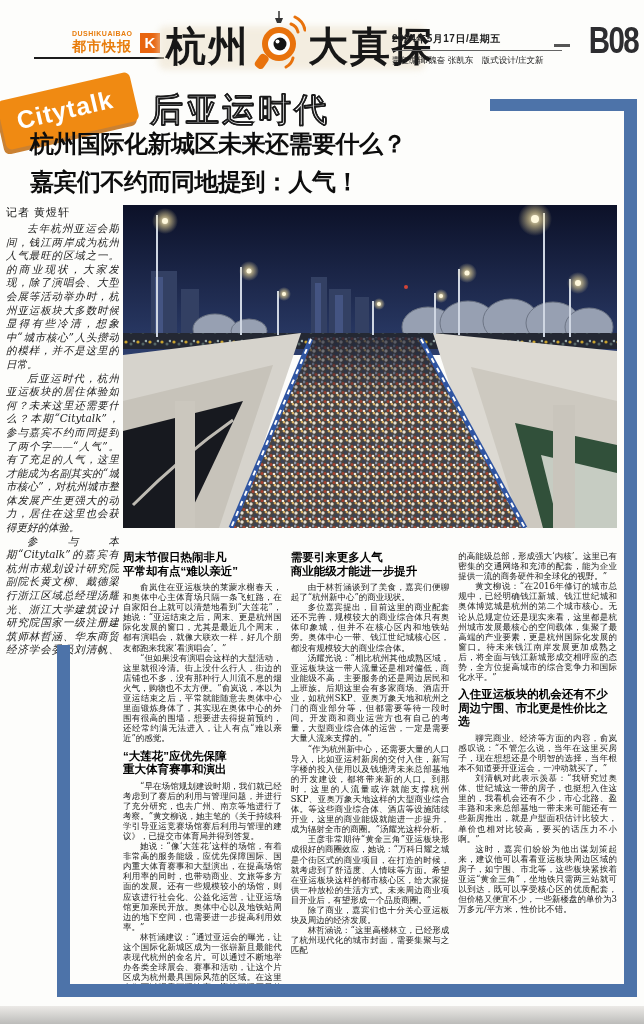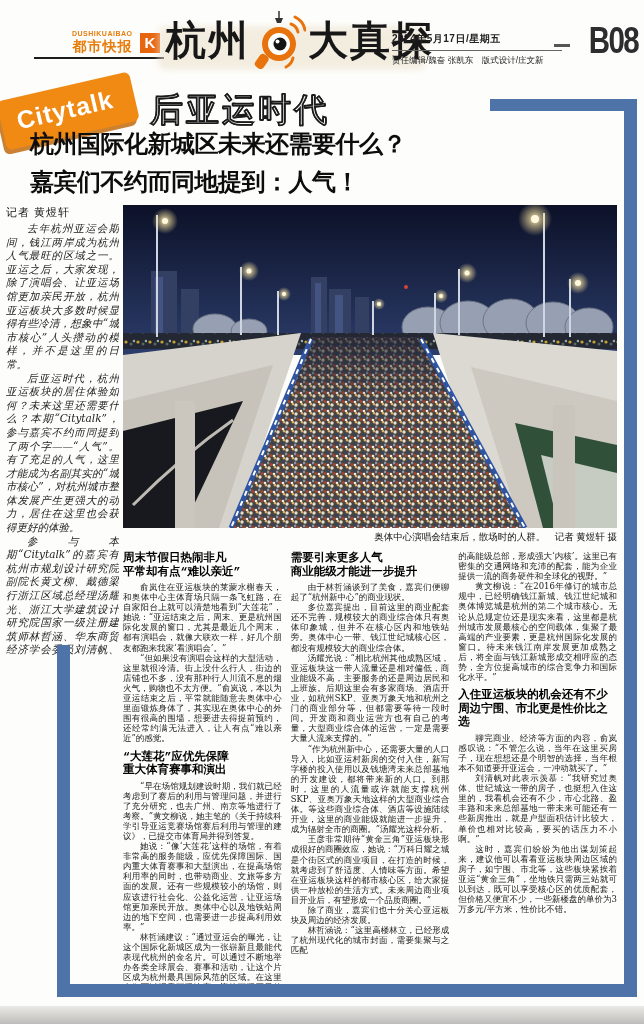--- a/index.html
+++ b/index.html
@@ -1,28 +1,28 @@
 <!DOCTYPE html>
 <html><head>
 <meta charset="utf-8">
 <style>
   html,body{margin:0;padding:0;}
   body{width:644px;height:1024px;background:#e9e8e4;font-family:"Liberation Sans",sans-serif;}
   .page{position:relative;width:644px;height:1024px;background:#fdfdfb;overflow:hidden;}
 
   
   .mast-underline{position:absolute;left:34px;top:57px;width:130px;height:2px;background:#1c1c1c;}
-  .mast-text{position:absolute;left:72px;top:30px;text-align:right;line-height:1;}
+  .mast-text{position:absolute;left:72px;top:30px;line-height:1;}
   .mast-en{font-size:7px;font-weight:bold;color:#e87d0d;letter-spacing:.5px;}
   .mast-cn{font-size:14px;font-weight:900;color:#e87d0d;margin-top:2px;letter-spacing:1px;}
   .k-logo{position:absolute;left:140px;top:33px;width:20px;height:20px;background:#e8650f;color:#fff;
           font-weight:900;font-size:15px;text-align:center;line-height:20px;}
   .title-backdrop{position:absolute;left:158px;top:26px;width:268px;height:44px;background:#ece1cb;
           opacity:.55;filter:blur(3px);border-radius:8px;}
-  .title-cluster{position:absolute;left:166px;top:10px;display:flex;align-items:flex-start;}
+  .title-cluster{position:absolute;left:166px;top:10px;display:flex;align-items:flex-end;}
   .t-hz,.t-dzt{font-family:"DejaVu Serif",serif;font-weight:900;font-size:40px;color:#171717;
           letter-spacing:2px;line-height:60px;}
   .eye-wrap{margin:0 2px;}
   .date-block{position:absolute;left:392px;top:32px;width:180px;}
   .date{font-size:10px;color:#222;font-weight:bold;letter-spacing:.5px;}
   .date-rule{width:170px;height:1px;background:#666;margin:4px 0 4px;}
   .credits{font-size:8.5px;color:#222;}
   .pageno{position:absolute;right:6px;top:20px;font-size:36px;font-weight:900;color:#2d2d30;
           letter-spacing:-2px;transform:scaleX(.82);transform-origin:right;}
   .pageno-dash{position:absolute;right:74px;top:44px;width:16px;height:3px;background:#555;}
@@ -54,21 +54,21 @@
   
   .photo{position:absolute;left:123px;top:205px;width:494px;height:323px;}
   .caption{position:absolute;left:123px;top:531px;width:494px;text-align:right;font-size:9.5px;color:#111;}
 
   
   .cols{position:absolute;left:123px;top:551px;width:494px;height:433px;display:flex;gap:9px;overflow:hidden;}
   .col{flex:1 1 0;min-width:0;}
   .col .p{font-family:"DejaVu Serif",serif;font-size:8.5px;line-height:10.1px;color:#1a1a1a;
           text-align:justify;text-indent:2em;margin:0;}
   .col .sub{font-size:11.5px;font-weight:800;line-height:13.5px;color:#000;margin:6px 0 4px;
-            white-space:pre-line;font-family:Liberation Mono, monospace;}
+            white-space:pre-line;font-family:Liberation Sans, sans-serif;}
   .col .sub:first-child{margin-top:0;}
 
   .scan-edge{position:absolute;left:0;top:1006px;width:644px;height:18px;
              background:linear-gradient(#eceae7,#bcbcba);}
 </style>
 </head>
 <body>
 
 <div class="page">
 
@@ -109,21 +109,21 @@
 
   <div class="badge">Citytalk</div>
   <div class="kicker">后亚运时代</div>
   <div class="blue seg-top"></div>
   <div class="blue seg-right"></div>
   <div class="hl hl1">杭州国际化新城区未来还需要什么？</div>
   <div class="hl hl2">嘉宾们不约而同地提到：人气！</div>
 
   <aside class="intro">
     <div class="byline">记者 黄煜轩</div>
-    <p>去年杭州亚运会期间，钱江两岸成为杭州人气最旺的区域之一。亚运之后，大家发现，除了演唱会、让亚运场馆更加亲民开放，杭州亚运板块大多数时候显得有些冷清，想象中“城市核心”人头攒动的模样，并不是这里的日常。</p>
+    <p>去年杭州亚运会期间，钱江两岸成为杭州人气最旺的区域之一。的商业现状，大家发现，除了演唱会、大型会展等活动举办时，杭州亚运板块大多数时候显得有些冷清，想象中“城市核心”人头攒动的模样，并不是这里的日常。</p>
     <p>后亚运时代，杭州亚运板块的居住体验如何？未来这里还需要什么？本期“Citytalk”，参与嘉宾不约而同提到了两个字——“人气”。有了充足的人气，这里才能成为名副其实的“城市核心”，对杭州城市整体发展产生更强大的动力，居住在这里也会获得更好的体验。</p>
     <p>参与本期“Citytalk”的嘉宾有杭州市规划设计研究院副院长黄文柳、戴德梁行浙江区域总经理汤耀光、浙江大学建筑设计研究院国家一级注册建筑师林哲涵、华东商贸经济学会委员刘清帆、杭州万科商业负责人王彦和钱江世纪城的热心市民代表俞岚。</p>
   </aside>
 
   <figure class="photo" style="margin:0;">
     <svg width="494" height="323" viewBox="0 0 494 323">
       <defs>
         <linearGradient id="sky" x1="0" y1="0" x2="0" y2="1">
           <stop offset="0" stop-color="#0c1128"></stop>
             <stop offset="1" stop-color="#2c3d6b"></stop>
@@ -224,21 +224,20 @@
         <circle cx="344" cy="68" r="10" fill="url(#glow)"></circle>
           <circle cx="344" cy="68" r="2.5" fill="#fff8dc"></circle>
         <circle cx="412" cy="14" r="17" fill="url(#glow)"></circle>
           <circle cx="412" cy="14" r="4" fill="#fff8dc"></circle>
         <circle cx="455" cy="78" r="11" fill="url(#glow)"></circle>
           <circle cx="455" cy="78" r="3" fill="#fff8dc"></circle>
         <circle cx="283" cy="82" r="2" fill="#d14438"></circle>
       </g>
     </svg>
   </figure>
-  <div class="caption">奥体中心演唱会结束后，散场时的人群。　记者 黄煜轩 摄</div>
 
   <section class="cols">
     <div class="col">
       <h3 class="sub">周末节假日热闹非凡
 平常却有点“难以亲近”</h3>
       <p class="p">俞岚住在亚运板块的莱蒙水榭春天，和奥体中心主体育场只隔一条飞虹路，在自家阳台上就可以清楚地看到“大莲花”，她说：“亚运结束之后，周末、更是杭州国际化发展的窗口，尤其是最近几个周末，都有演唱会，就像大联欢一样，好几个朋友都跑来我家‘看演唱会’。”</p>
       <p class="p">“但如果没有演唱会这样的大型活动，这里就很冷清。街上没什么行人，街边的店铺也不多，没有那种行人川流不息的烟火气，购物也不太方便。”俞岚说，本以为亚运结束之后，平常就能随意去奥体中心里面锻炼身体了，其实现在奥体中心的外围有很高的围墙，想要进去得提前预约，还经常约满无法进入，让人有点“难以亲近”的感觉。</p>
       <h3 class="sub">“大莲花”应优先保障
 重大体育赛事和演出</h3>
       <p class="p">“早在场馆规划建设时期，我们就已经考虑到了赛后的利用与管理问题，并进行了充分研究，也去广州、南京等地进行了考察。”黄文柳说，她主笔的《关于持续科学引导亚运竞赛场馆赛后利用与管理的建议》，已提交市体育局并得到答复。</p>

